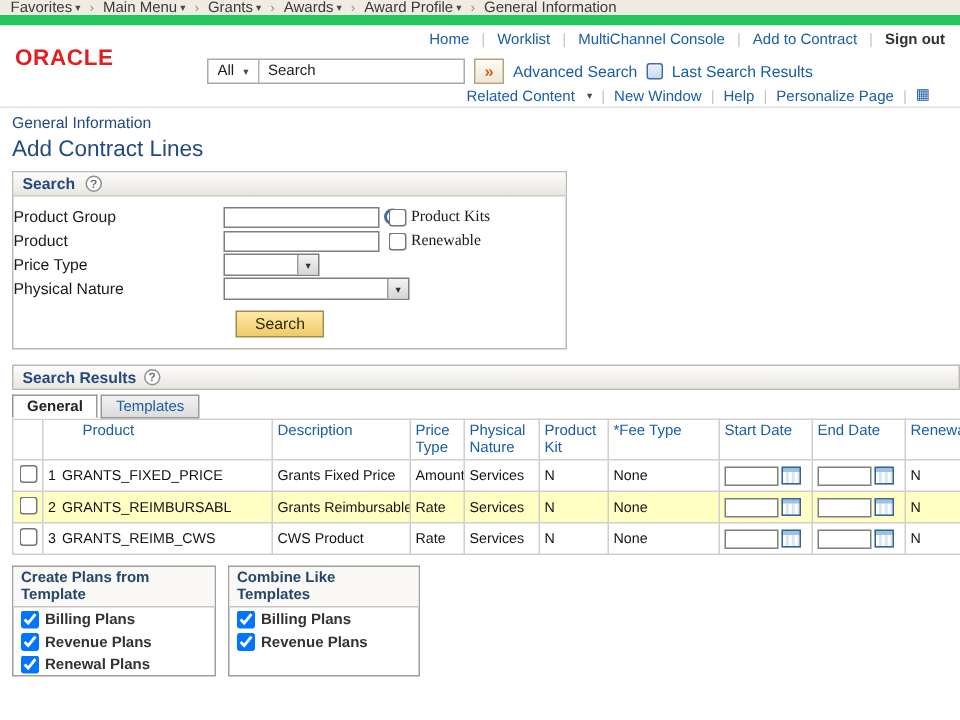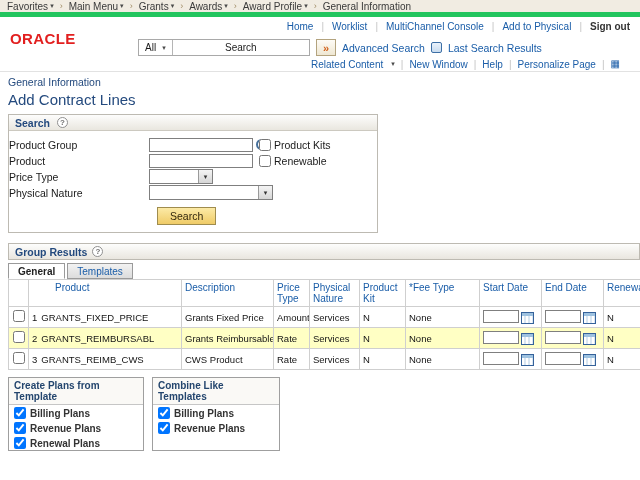--- a/index.html
+++ b/index.html
@@ -6,31 +6,31 @@
   html,body { background:#ffffff; }
   body { font-family:"Liberation Sans", sans-serif; }
   #screen { position:relative; width:640px; height:480px; background:#fff; overflow:hidden; font-size:10.5px; color:#1a1a1a; }
 
   a { text-decoration:none; cursor:pointer; }
   .lnk { color:#1a5da8; }
   .pipe { color:#c4c4c4; }
   .caret { font-size:7px; color:#4a4a4a; margin-left:2px; }
 
   
-  .crumb-bar { height:17px; background:#f1ece2; border-bottom:5px solid #22c55e; display:flex; align-items:center; gap:6px; padding:0 7px; font-size:10px; color:#3a3a3a; }
+  .crumb-bar { height:17px; background:#f1ece2; border-bottom:7px solid #22c55e; display:flex; align-items:center; gap:6px; padding:0 7px; font-size:10px; color:#3a3a3a; }
   .crumb { display:inline-flex; align-items:center; cursor:pointer; }
   .csep { color:#a08c66; font-size:9px; }
 
   
   .hdr { position:relative; height:40px; background:#fff; }
   .logo { position:absolute; left:10px; top:13px; font-size:15px; font-weight:bold; color:#e21f1f; letter-spacing:0.4px; }
   .hdr-links { position:absolute; right:10px; top:4px; display:flex; align-items:center; gap:8px; font-size:10px; }
   .signout { color:#333; font-weight:bold; }
   .searchrow { position:absolute; left:138px; top:22px; display:flex; align-items:center; gap:6px; }
-  .sbox { display:inline-flex; align-items:center; border:1px solid #a9a9a9; height:17px; width:172px; background:#fff;text-align:center; }
+  .sbox { display:inline-flex; align-items:center; border:1px solid #a9a9a9; height:17px; width:172px; background:#fff; }
   .scope { display:inline-flex; align-items:center; gap:4px; padding:0 6px; font-size:10px; cursor:pointer; }
   .sdiv { width:1px; align-self:stretch; background:#b5b5b5; }
   .sval { flex:1; padding:0 6px; font-size:10px; color:#222; cursor:text; }
   .go { width:20px; height:17px; border:1px solid #b3a37e; background:linear-gradient(#fdfbf6,#efe7d2); color:#d2601a; font-size:11px; font-weight:bold; line-height:14px; cursor:pointer; padding:0; }
   .clockico { display:inline-block; width:11px; height:11px; border:1px solid #3d6fa5; border-radius:2px; background:linear-gradient(#eaf2fb,#c9dcef); }
 
   
   .pagebar { height:15px; display:flex; justify-content:flex-end; align-items:center; gap:6px; padding-right:20px; font-size:10px; border-bottom:1px solid #e2e2e2; }
   .persico { color:#1a5da8; font-size:10px; line-height:10px; }
 
@@ -42,21 +42,21 @@
   .gbox-hdr { height:16px; background:linear-gradient(#fdfdfc,#e9e6df); border-bottom:1px solid #ccc9c0; display:flex; align-items:center; padding:0 6px; font-size:10.5px; font-weight:bold; color:#244a7e; gap:2px; }
   .help { display:inline-block; width:11px; height:11px; border-radius:50%; border:1px solid #909090; color:#707070; font-size:8px; line-height:10px; text-align:center; margin-left:5px; background:#fff; font-weight:bold; cursor:pointer; }
 
   .search-box { width:370px; border:1px solid #bdbab2; margin-top:6px; background:#fff; }
   .box-body { padding:5px 0 7px; }
   .frow { position:relative; display:flex; align-items:center; height:15px; margin:1px 0; }
   .flabel { width:140px; padding-right:5px; font-size:10.5px; color:#1a1a1a; }
   .tin { width:104px; height:14px; border:1px solid #7f7f7f; font-size:10px; padding:0 2px; font-family:inherit; }
   .cbcol { position:absolute; left:250px; display:flex; align-items:center; gap:3px; }
   input[type=checkbox] { width:12px; height:12px; margin:0; cursor:pointer; }
-  .cbl { font-size:10.5px; }
+  .cbl { font-size:10.5px;font-family:Liberation Serif, serif; }
   .sel { display:inline-flex; height:15px; border:1px solid #7f7f7f; background:#fff; cursor:pointer; }
   .selv { flex:1; }
   .selbtn { width:14px; background:linear-gradient(#f4f4f4,#d6d6d6); border-left:1px solid #9a9a9a; font-size:7px; color:#333; display:flex; align-items:center; justify-content:center; }
   .w64 { width:64px; } .w124 { width:124px; }
   .btnrow { margin:7px 0 0 148px; }
   .ps-btn { background:linear-gradient(#fceaa6,#efcb67); border:1px solid #9f8c4e; font-size:10.5px; padding:2px 12px; color:#33280e; font-family:inherit; cursor:pointer; }
 
   .mag { position:relative; display:inline-block; width:14px; height:14px; margin-left:2px; cursor:pointer; }
   .mag::before { content:""; position:absolute; left:1px; top:1px; width:7px; height:7px; border:2px solid #46709a; border-radius:50%; }
   .mag::after { content:""; position:absolute; left:10px; top:9px; width:4px; height:2px; background:#46709a; transform:rotate(45deg); }
@@ -130,21 +130,21 @@
   <div class="hdr">
     <div class="logo">ORACLE</div>
 
     <div class="hdr-links">
       <a class="lnk">Home</a>
       <span class="pipe">|</span>
       <a class="lnk">Worklist</a>
       <span class="pipe">|</span>
       <a class="lnk">MultiChannel Console</a>
       <span class="pipe">|</span>
-      <a class="lnk">Add to Physical</a>
+      <a class="lnk">Add to Contract</a>
       <span class="pipe">|</span>
       <a class="signout">Sign out</a>
     </div>
 
     <div class="searchrow">
       <div class="sbox">
         <span class="scope">
           <span>All</span>
           <span class="caret">▾</span>
         </span>
@@ -212,21 +212,21 @@
             <span class="selbtn">▾</span>
           </span>
         </div>
         <div class="btnrow">
           <button class="ps-btn">Search</button>
         </div>
       </div>
     </div>
 
     <div class="results-bar">
-      <span>Group Results</span>
+      <span>Search Results</span>
       <span class="help">?</span>
     </div>
 
     <div class="tabs">
       <span class="tab active">
           <span>General</span>
         </span>
       <span class="tab inactive">
           <span>Templates</span>
         </span>

